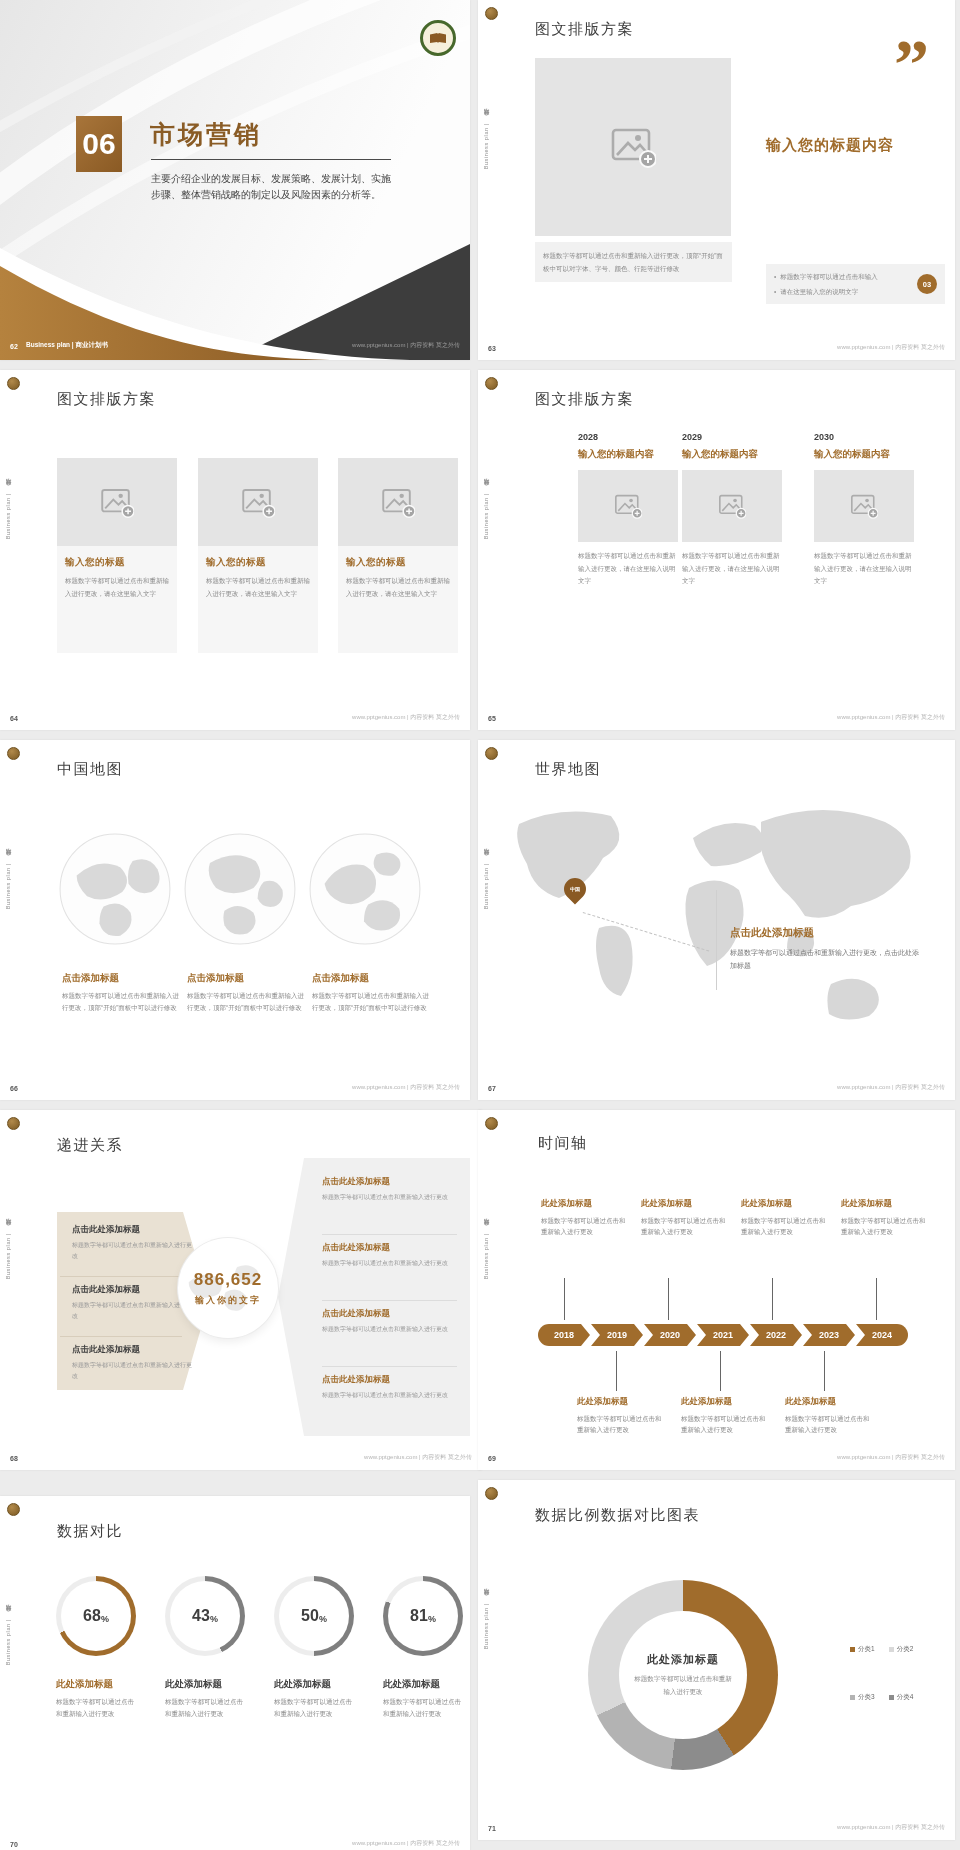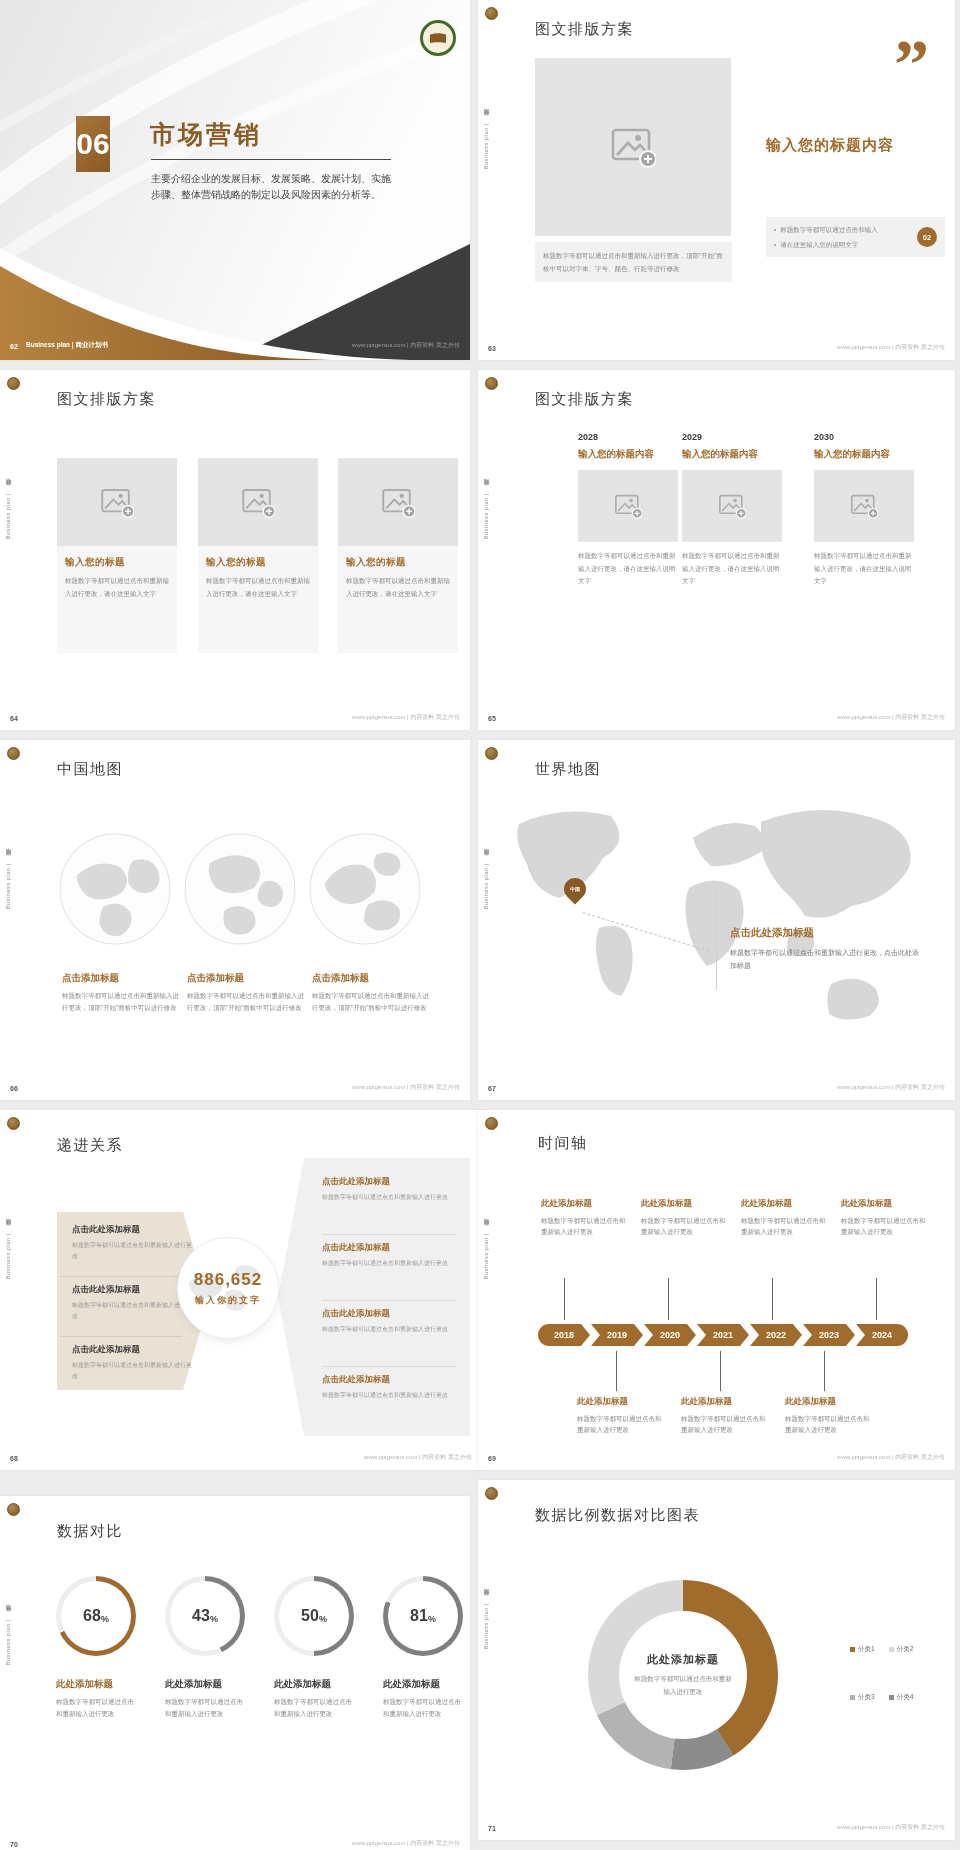--- a/index.html
+++ b/index.html
@@ -22,21 +22,21 @@
     background:radial-gradient(circle at 35% 30%,#b28a4b,#7a5822);border:1px solid #6e5120;box-sizing:border-box;}
   .vlabel{position:absolute;left:4px;top:118px;writing-mode:vertical-rl;transform:rotate(180deg);
     font-size:5.5px;color:#8e8e8e;letter-spacing:.6px;white-space:nowrap;}
   .page-num{position:absolute;left:10px;bottom:8px;font-size:7px;font-weight:bold;color:#555;}
   .site{position:absolute;right:10px;bottom:8px;font-size:6px;color:#b5b5b5;}
   .slide-title{position:absolute;left:57px;top:20px;font-size:15px;color:#3f3f3f;letter-spacing:1.5px;}
 
   
   .s62{background:linear-gradient(115deg,#e6e6e6,#f4f4f4 45%,#fdfdfd 75%);}
   .s62 .wave-svg{position:absolute;left:0;top:0;}
-  .s62 .num-box{position:absolute;left:76px;top:116px;width:34px;height:56px;
+  .s62 .num-box{position:absolute;left:76px;top:116px;width:46px;height:56px;
     background:linear-gradient(135deg,#a8753a,#8a5a24);display:flex;align-items:center;justify-content:center;
     color:#fff;font-size:30px;font-weight:bold;}
   .s62 .d-title{position:absolute;left:150px;top:118px;font-size:25px;font-weight:bold;color:#8a5c26;letter-spacing:3px;}
   .s62 .d-underline{position:absolute;left:151px;top:159px;width:240px;height:1px;background:#4a4a4a;}
   .s62 .d-desc{position:absolute;left:151px;top:171px;width:248px;font-size:10px;color:#454545;line-height:1.62;}
   .s62 .page-num{color:#fff;bottom:10px;}
   .s62 .foot-label{position:absolute;left:26px;bottom:10px;font-size:6.5px;color:#fff;font-weight:bold;}
   .s62 .site{color:#9b9b9b;bottom:10px;}
   .brand-logo{position:absolute;left:420px;top:20px;width:36px;height:36px;border-radius:50%;
     background:#f6f0dc;border:3px solid #47682c;box-sizing:border-box;display:flex;align-items:center;justify-content:center;}
@@ -183,24 +183,24 @@
         <rect x="3" y="4" width="36" height="29" rx="3" fill="none" stroke="#a3a3a3" stroke-width="2.6"></rect>
         <circle cx="28" cy="12" r="3" fill="#a3a3a3"></circle>
         <path d="M7 29 L18 17 L25 24 L30 19 L38 28" fill="none" stroke="#a3a3a3" stroke-width="2.6"></path>
         <circle cx="38" cy="33" r="8" fill="#9b9b9b" stroke="#ffffff" stroke-width="2"></circle>
         <path d="M38 29 v8 M34 33 h8" stroke="#ffffff" stroke-width="2"></path>
       </svg>
     </div>
     <div class="caption">标题数字等都可以通过点击和重新输入进行更改，顶部“开始”面板中可以对字体、字号、颜色、行距等进行修改</div>
     <div class="quote">”</div>
     <div class="r-heading">输入您的标题内容</div>
-    <div class="item" style="top:217px;">
+    <div class="item" style="top:264px;">
       <div class="blt">标题数字等都可以通过点击和输入</div>
       <div class="blt">请在这里输入您的说明文字</div>
-      <div class="badge">02</div>
+      <div class="badge">03</div>
     </div>
     <div class="page-num">63</div>
     <div class="site">www.pptgenius.com | 内容资料 莫之外传</div>
   </div>
 
   <div class="slide s64">
     <div class="corner-dot"></div>
     <div class="vlabel">Business plan | 商业计划书</div>
     <div class="slide-title">图文排版方案</div>
 

